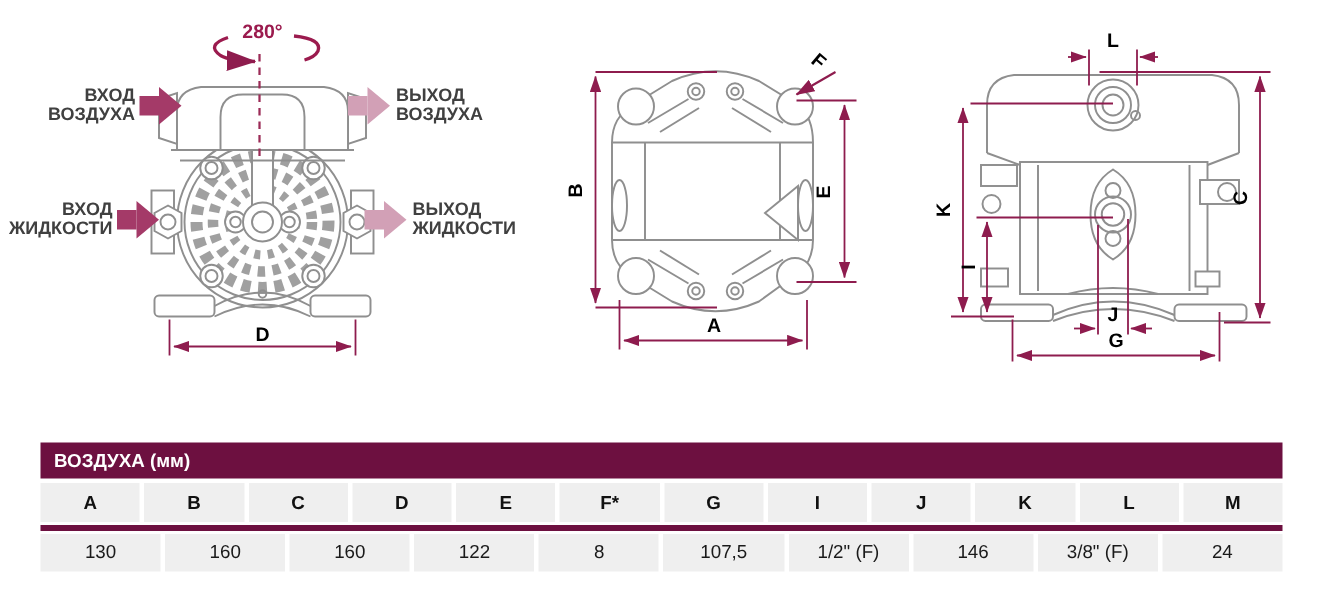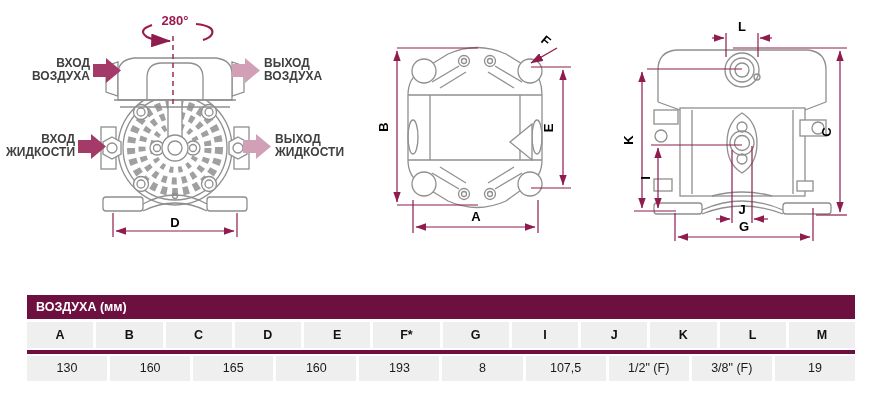--- a/index.html
+++ b/index.html
@@ -277,24 +277,24 @@
         <div class="cell">I</div>
         <div class="cell">J</div>
         <div class="cell">K</div>
         <div class="cell">L</div>
         <div class="cell">M</div>
       </div>
     <div class="t-divider"></div>
     <div class="t-vals">
         <div class="cell">130</div>
         <div class="cell">160</div>
-        <div class="cell">165</div>
         <div class="cell">160</div>
-        <div class="cell">193</div>
+        <div class="cell">122</div>
         <div class="cell">8</div>
         <div class="cell">107,5</div>
         <div class="cell">1/2" (F)</div>
+        <div class="cell">146</div>
         <div class="cell">3/8" (F)</div>
-        <div class="cell">19</div>
+        <div class="cell">24</div>
       </div>
   </div>
 
 </div>
 
 </body></html>

